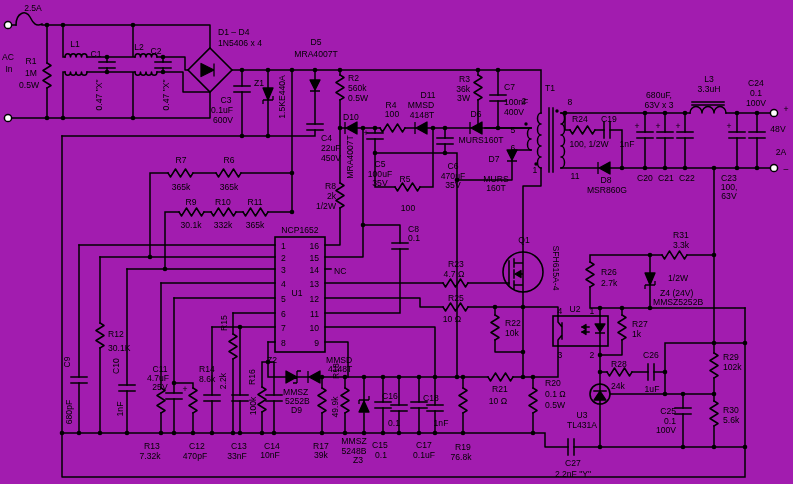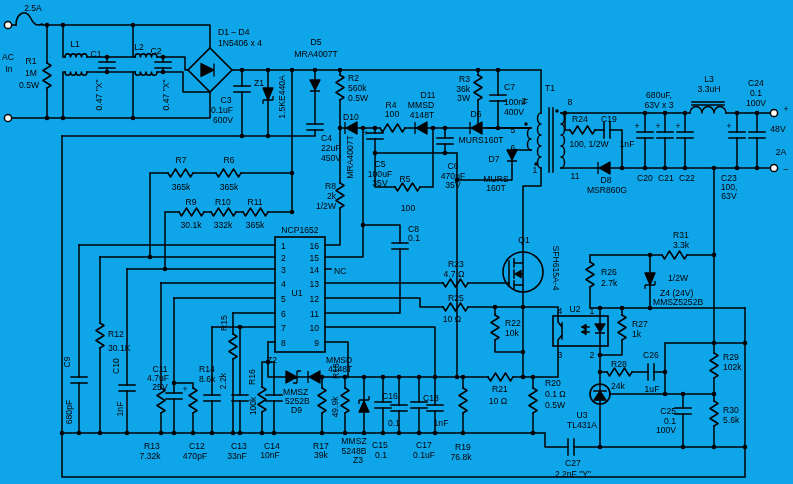--- a/index.html
+++ b/index.html
@@ -1,16 +1,16 @@
 <!DOCTYPE html>
 <html><head>
 <meta charset="utf-8">
 <style>
   html,body{margin:0;padding:0;background:#fff;}
-  #stage{position:relative;width:793px;height:484px;background:#0ea5e9;font-family:"Liberation Sans",sans-serif;}
+  #stage{position:relative;width:793px;height:484px;background:#a21caf;font-family:"Liberation Sans",sans-serif;}
   svg{position:absolute;left:0;top:0;}
   svg text{font-family:"Liberation Sans","DejaVu Sans",sans-serif;font-size:8.6px;fill:#000;}
   .w{fill:none;stroke:#000;stroke-width:1.5;stroke-linejoin:round;stroke-linecap:square;}
   .d{fill:#000;stroke:#000;stroke-width:1.3;stroke-linejoin:round;}
   .dot{fill:#000;stroke:none;}
   .term{fill:#fff;stroke:#000;stroke-width:1.5;}
   .box{fill:none;stroke:#000;stroke-width:1.6;}
 </style>
 </head>
 <body>

